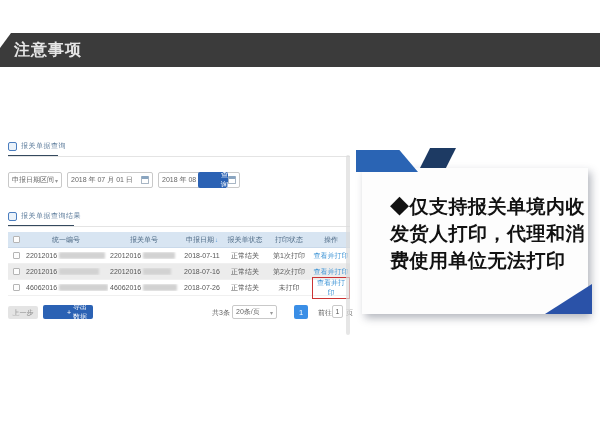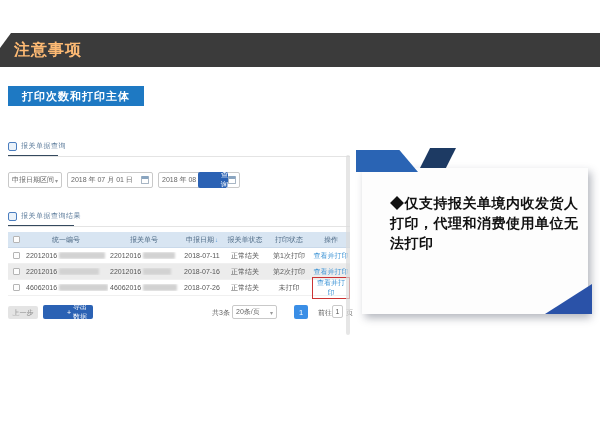--- a/index.html
+++ b/index.html
@@ -2,21 +2,21 @@
 <html><head>
 <meta charset="utf-8">
 <style>
   * { margin:0; padding:0; box-sizing:border-box; }
   html,body { background:#ffffff; }
   .stage { position:relative; width:600px; height:424px; background:#fff; overflow:hidden;
            font-family:"Liberation Sans", sans-serif; }
 
   
   .topbar { position:absolute; left:0; top:33px; width:600px; height:34px; background:#3b3b3b; }
-  .topbar-title { position:absolute; left:14px; top:0; line-height:34px; color:#fdba74;
+  .topbar-title { position:absolute; left:14px; top:0; line-height:34px; color:#e5e5e5;
                   font-size:16px; font-weight:bold; letter-spacing:1px; }
   .topbar-notch { position:absolute; left:0; top:33px; width:0; height:0;
                   border-top:15px solid #ffffff; border-right:11px solid transparent; }
 
   
   .badge { position:absolute; left:8px; top:86px; height:20px; padding:0 14px;
            background:#1e79c3; color:#fff; font-size:11px; font-weight:bold;
            line-height:20px; letter-spacing:1px; }
 
   
@@ -72,35 +72,34 @@
   
   .card { position:absolute; left:362px; top:168px; width:226px; height:146px;
           background:#fdfdfd; box-shadow:3px 4px 8px rgba(40,50,70,.35); z-index:2; }
   .shape-blue { position:absolute; left:356px; top:150px; width:62px; height:22px;
                 background:#2a64b4; clip-path:polygon(0 0,70% 0,100% 100%,0 100%); z-index:3; }
   .shape-navy { position:absolute; left:420px; top:148px; width:36px; height:20px;
                 background:#1d3a63; clip-path:polygon(28% 0,100% 0,72% 100%,0 100%); z-index:3; }
   .shape-tri  { position:absolute; left:545px; top:284px; width:47px; height:30px;
                 background:#2a52a8; clip-path:polygon(100% 0,100% 100%,0 100%); z-index:3; }
   .callout-text { position:absolute; left:390px; top:194px; width:196px; z-index:4;
-                  font-size:14px; font-weight:bold; color:#111; line-height:1.42;
+                  font-size:19px; font-weight:bold; color:#111; line-height:1.42;
                   letter-spacing:0.5px; }
   .callout-text p { margin:0; }
 </style>
 </head>
 <body>
 
 <div class="stage">
 
   <div class="topbar">
     <div class="topbar-title">注意事项</div>
   </div>
   <div class="topbar-notch"></div>
 
-  <div class="badge">打印次数和打印主体</div>
 
   <div class="sec" style="top:141px;">
     <div class="sec-icon"></div>
     <div class="sec-label">报关单据查询</div>
   </div>
   <div class="sec-underline" style="top:155px; width:50px;"></div>
   <div class="sec-rule" style="top:156px;"></div>
 
   <div class="ctl" style="left:8px; top:172px; width:54px;">
     <span>申报日期区间</span>

